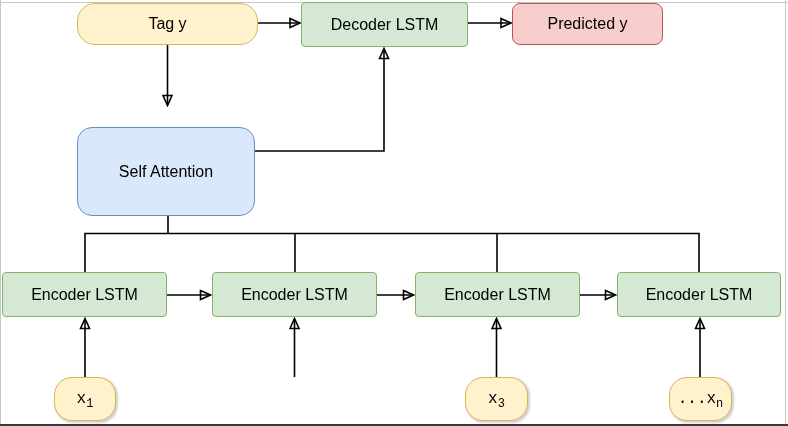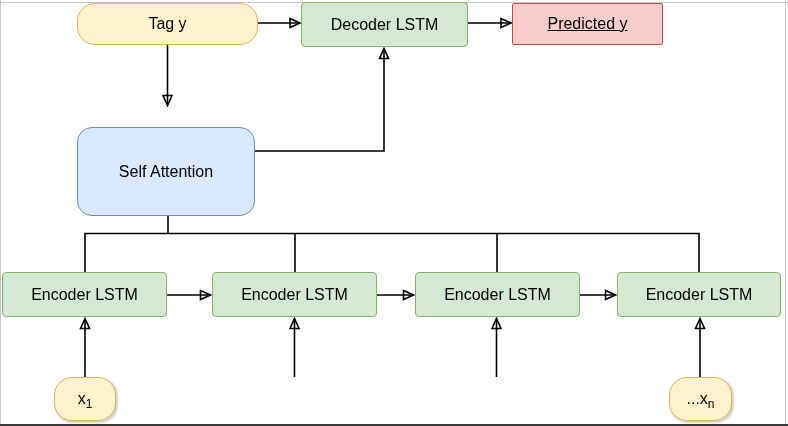--- a/index.html
+++ b/index.html
@@ -30,22 +30,22 @@
     align-items:center;
     justify-content:center;
     font-size:16px;
     color:#000000;
     line-height:1;
     white-space:nowrap;
   }
   .fill-yellow { background:var(--yellow-fill,#fff2cc); border:1.5px solid var(--yellow-stroke,#d6b656); border-radius:18px; }
   .fill-green  { background:var(--green-fill,#d5e8d4);  border:1.5px solid var(--green-stroke,#82b366);  border-radius:4px; }
   .fill-blue   { background:var(--blue-fill,#dae8fc);   border:1.5px solid var(--blue-stroke,#6c8ebf);   border-radius:15px; }
-  .fill-red    { background:var(--red-fill,#f8cecc);    border:1.5px solid var(--red-stroke,#b85450);    border-radius:2px;text-decoration:underline; }
-  .input-node  { box-shadow: 1.5px 1.5px 2px rgba(0,0,0,0.18); }
+  .fill-red    { background:var(--red-fill,#f8cecc);    border:1.5px solid var(--red-stroke,#b85450);    border-radius:8px; }
+  .input-node  { box-shadow: 1.5px 1.5px 2px rgba(0,0,0,0.18); font-family: Liberation Mono, monospace; }
 
   .sub { font-size:12px; transform:translateY(4px); display:inline-block; }
 
   
   #node-tag-y         { left:77px;  top:3px;   width:181px; height:42px; }
   #node-decoder-lstm  { left:301px; top:2px;   width:167px; height:45px; }
   #node-predicted-y   { left:512px; top:3px;   width:151px; height:42px; }
   #node-self-attention{ left:77px;  top:107px; width:178px; height:89px;margin-top:20px; }
   #node-encoder-1     { left:2px;   top:272px; width:165px; height:45px; }
   #node-encoder-2     { left:212px; top:272px; width:165px; height:45px; }
@@ -118,17 +118,20 @@
   <div id="node-encoder-3" class="node fill-green">
     <span>Encoder LSTM</span>
   </div>
   <div id="node-encoder-4" class="node fill-green">
     <span>Encoder LSTM</span>
   </div>
 
   <div id="node-input-1" class="node fill-yellow input-node">
     <span><span>x</span><span class="sub">1</span></span>
   </div>
+  <div id="node-input-3" class="node fill-yellow input-node">
+    <span><span>x</span><span class="sub">3</span></span>
+  </div>
   <div id="node-input-4" class="node fill-yellow input-node">
     <span><span>...x</span><span class="sub">n</span></span>
   </div>
 
 </div>
 
 </body></html>

